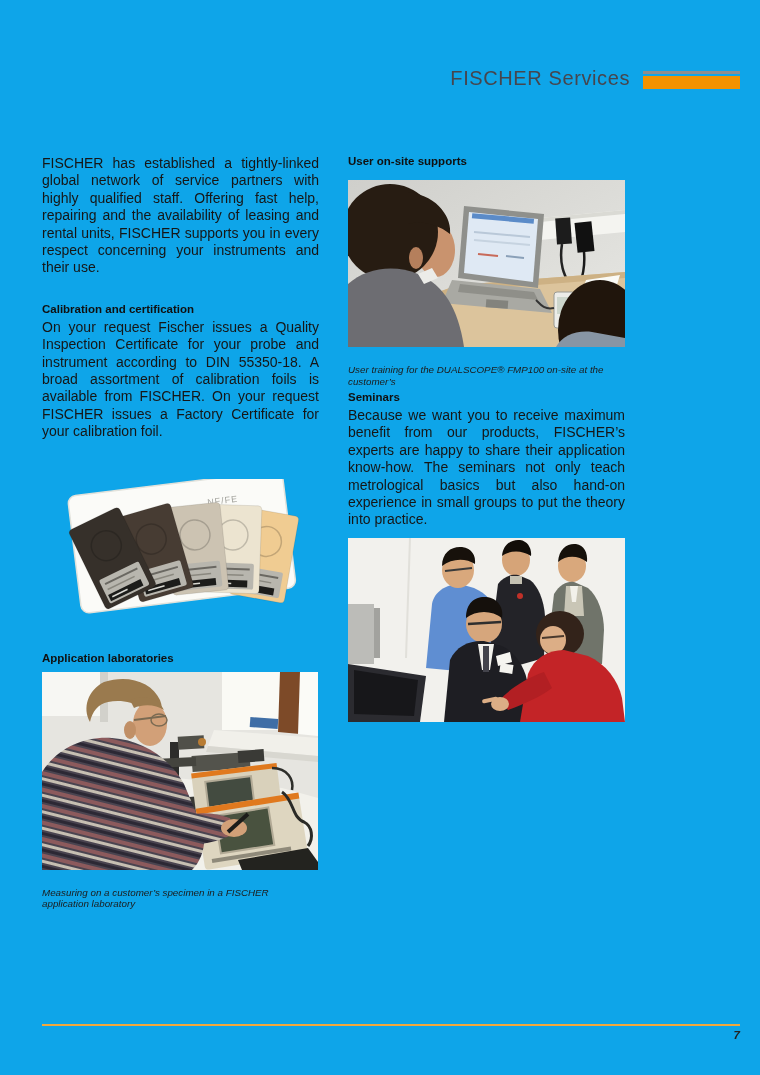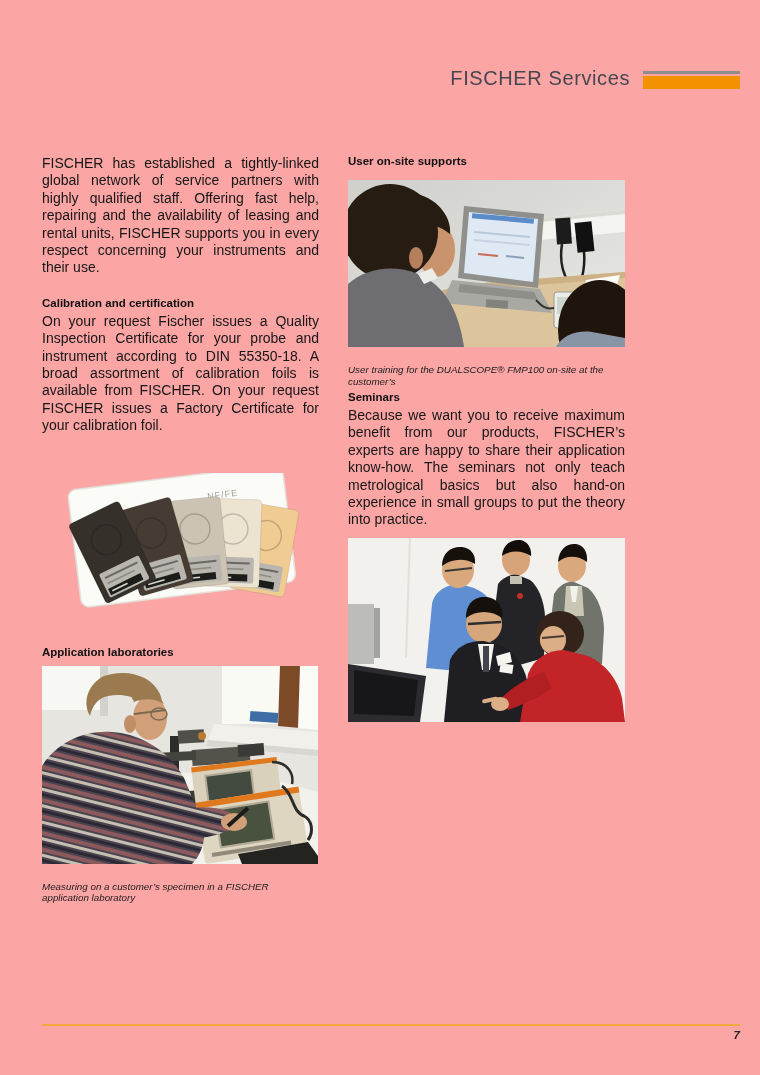--- a/index.html
+++ b/index.html
@@ -1,41 +1,41 @@
 <!DOCTYPE html>
 <html><head>
 <meta charset="utf-8">
 <style>
   * { box-sizing: border-box; margin: 0; padding: 0; }
   html, body { background: #fff; }
   .page {
     position: relative;
     width: 760px; height: 1075px;
-    background: #fca5a5;
+    background: #0ea5e9;
     font-family: "Liberation Sans", sans-serif;
     color: #141414;
     overflow: hidden;
     margin: 0 auto;
   }
   
   .page-title {
     position: absolute; top: 67px; left: 330px; width: 300px;
     text-align: right;
     font-size: 20px; font-weight: 400; letter-spacing: 0.6px;
     color: #46464e;
   }
   .gray-rule { position: absolute; left: 643px; top: 71px; width: 97px; height: 2.5px; background: #8e8e8e; }
   .orange-bar { position: absolute; left: 643px; top: 76px; width: 97px; height: 13px; background: #F39200; }
   
   .col { position: absolute; top: 155px; width: 277px; }
   .col-left { left: 42px; }
   .col-right { left: 348px; }
   .sec-h { font-size: 11.5px; font-weight: 700; color: #101010; margin-bottom: 4px; }
   .sec-p { font-size: 14px; line-height: 17.4px; text-align: justify; color: #161616; }
-  .mt14 { margin-top: 20px; }
+  .mt14 { margin-top: 26px; }
   .mt20 { margin-top: 20px; }
   .mt12 { margin-top: 4px; }
   figure { display: block; }
   .fig-foils  { margin: 38px 0 0 18px; width: 242px; height: 153px; }
   .fig-photo  { overflow: hidden; }
   .fig-lab    { margin-top: 8px;  width: 276px; height: 198px; }
   .fig-train  { margin-top: 13px; width: 277px; height: 167px; }
   .fig-sem    { margin-top: 9px;  width: 277px; height: 184px; }
   .caption {
     margin-top: 17px;

